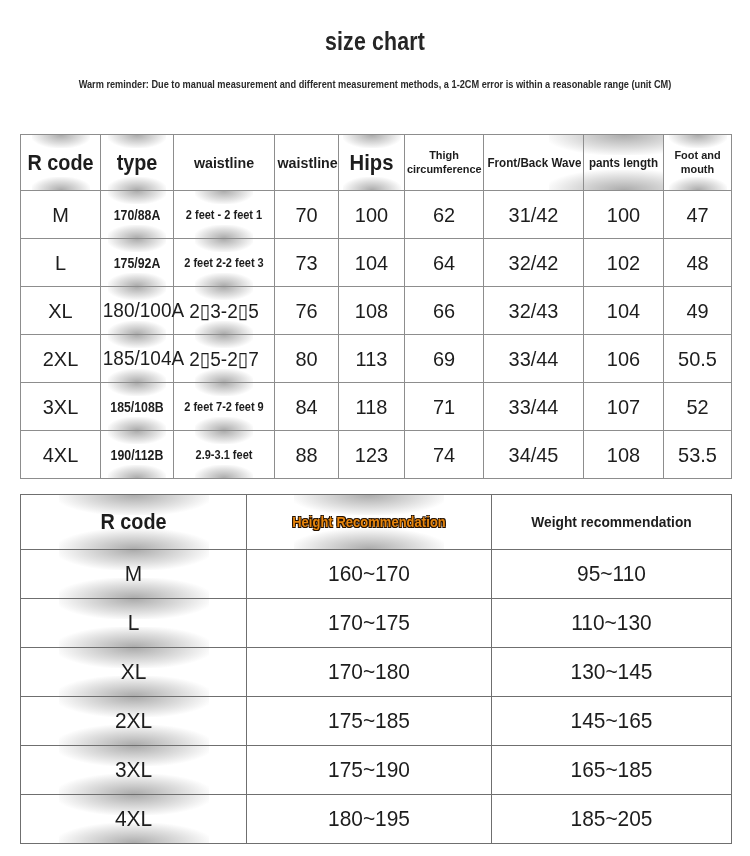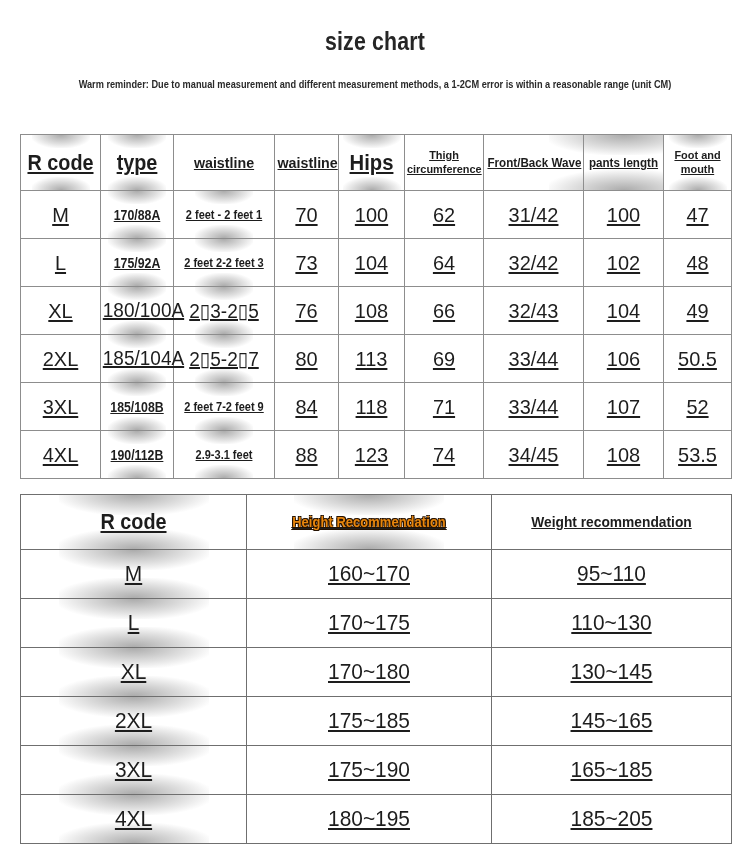--- a/index.html
+++ b/index.html
@@ -51,21 +51,20 @@
     transform-origin: center top;
     white-space: nowrap;
   }
 
   
   .tbl {
     position: absolute;
     border-collapse: collapse;
     table-layout: fixed;
     background: #d946ef;
-    text-decoration: underline;
   }
   .tbl td {
     border: 1px solid #8d8d8d;
     text-align: center;
     vertical-align: middle;
     padding: 0;
     position: relative;
     background: #ffffff;
     overflow: visible;
     white-space: nowrap;

